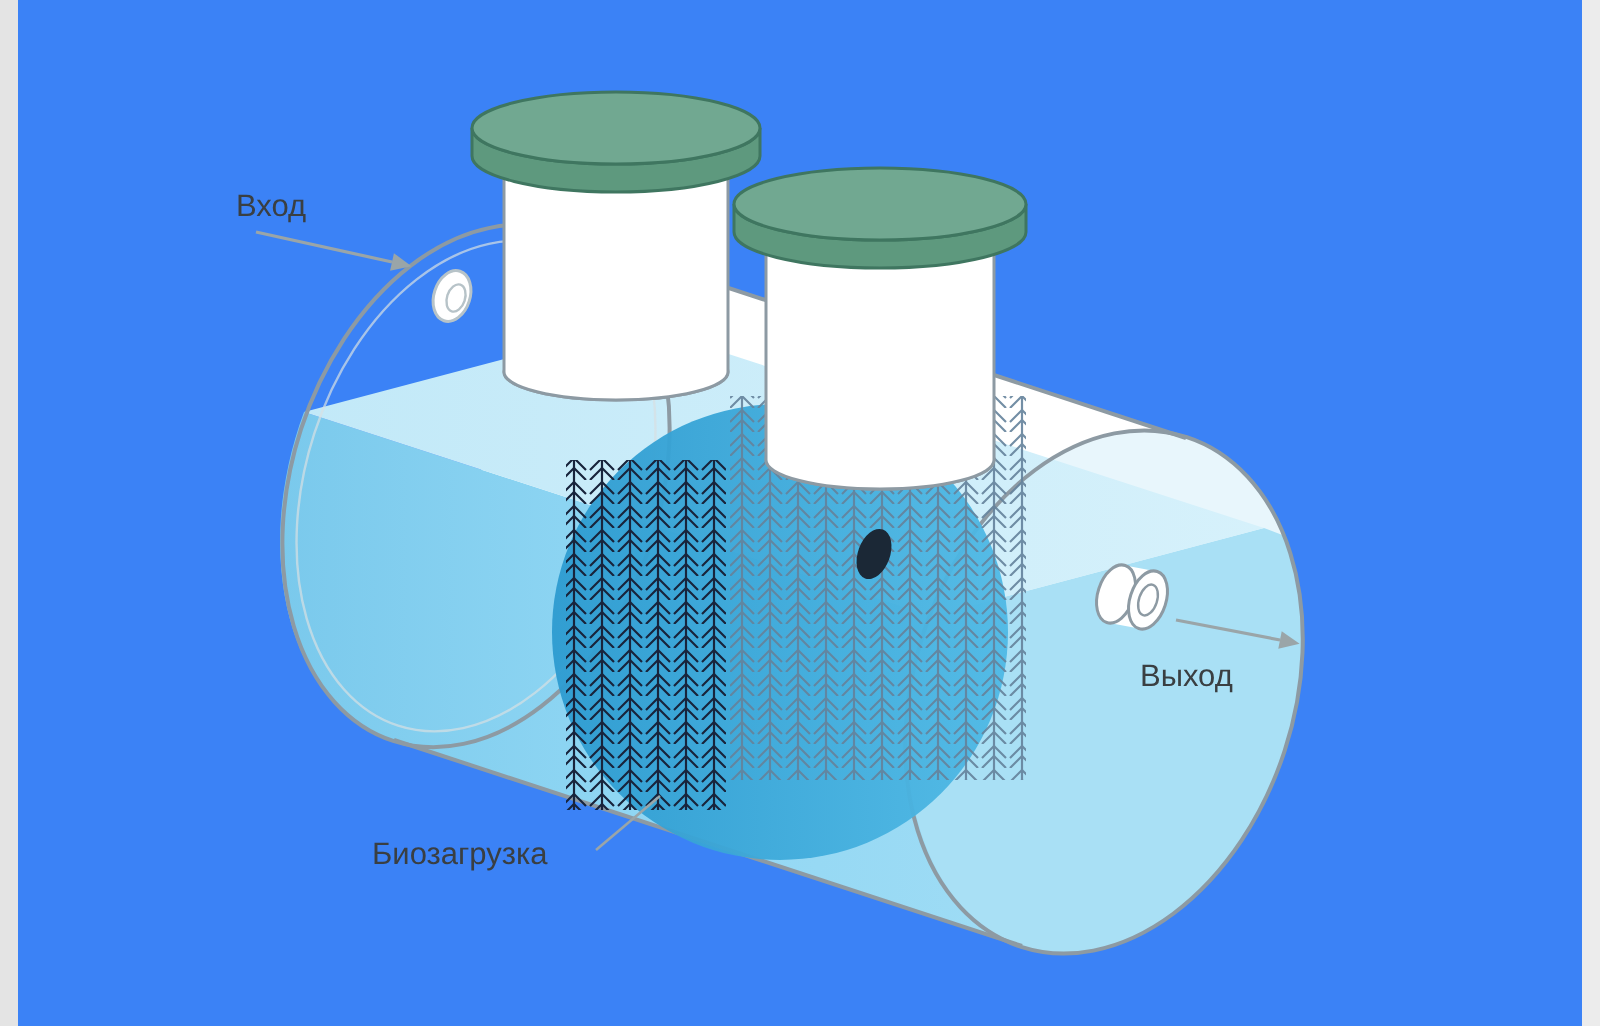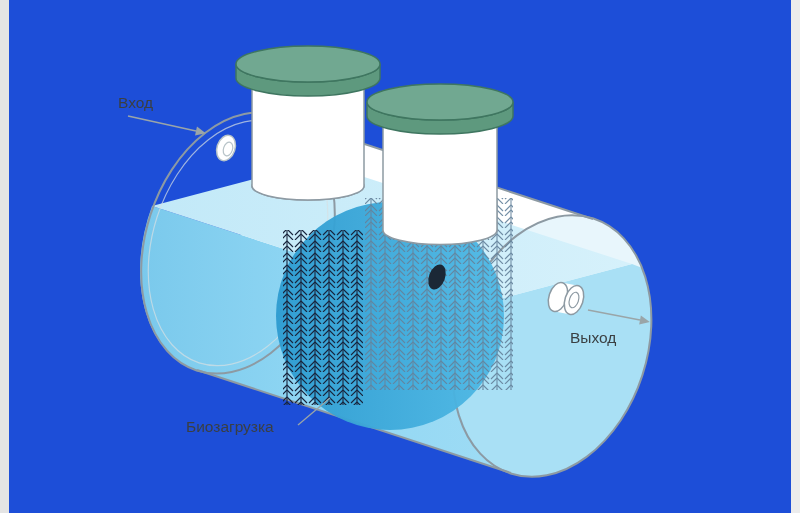--- a/index.html
+++ b/index.html
@@ -6,21 +6,21 @@
     margin: 0;
     padding: 0;
     background: #ffffff;
     font-family: "Liberation Sans", sans-serif;
   }
   .stage {
     position: relative;
     width: 800px;
     height: 513px;
     margin: 0;
-    background: #1d4ed8;
+    background: #3b82f6;
     overflow: hidden;
   }
   svg { display: block; }
   text {
     font-family: "Liberation Sans", sans-serif;
     fill: #3a3f42;
     font-size: 15.5px;
   }
 </style>
 </head>

